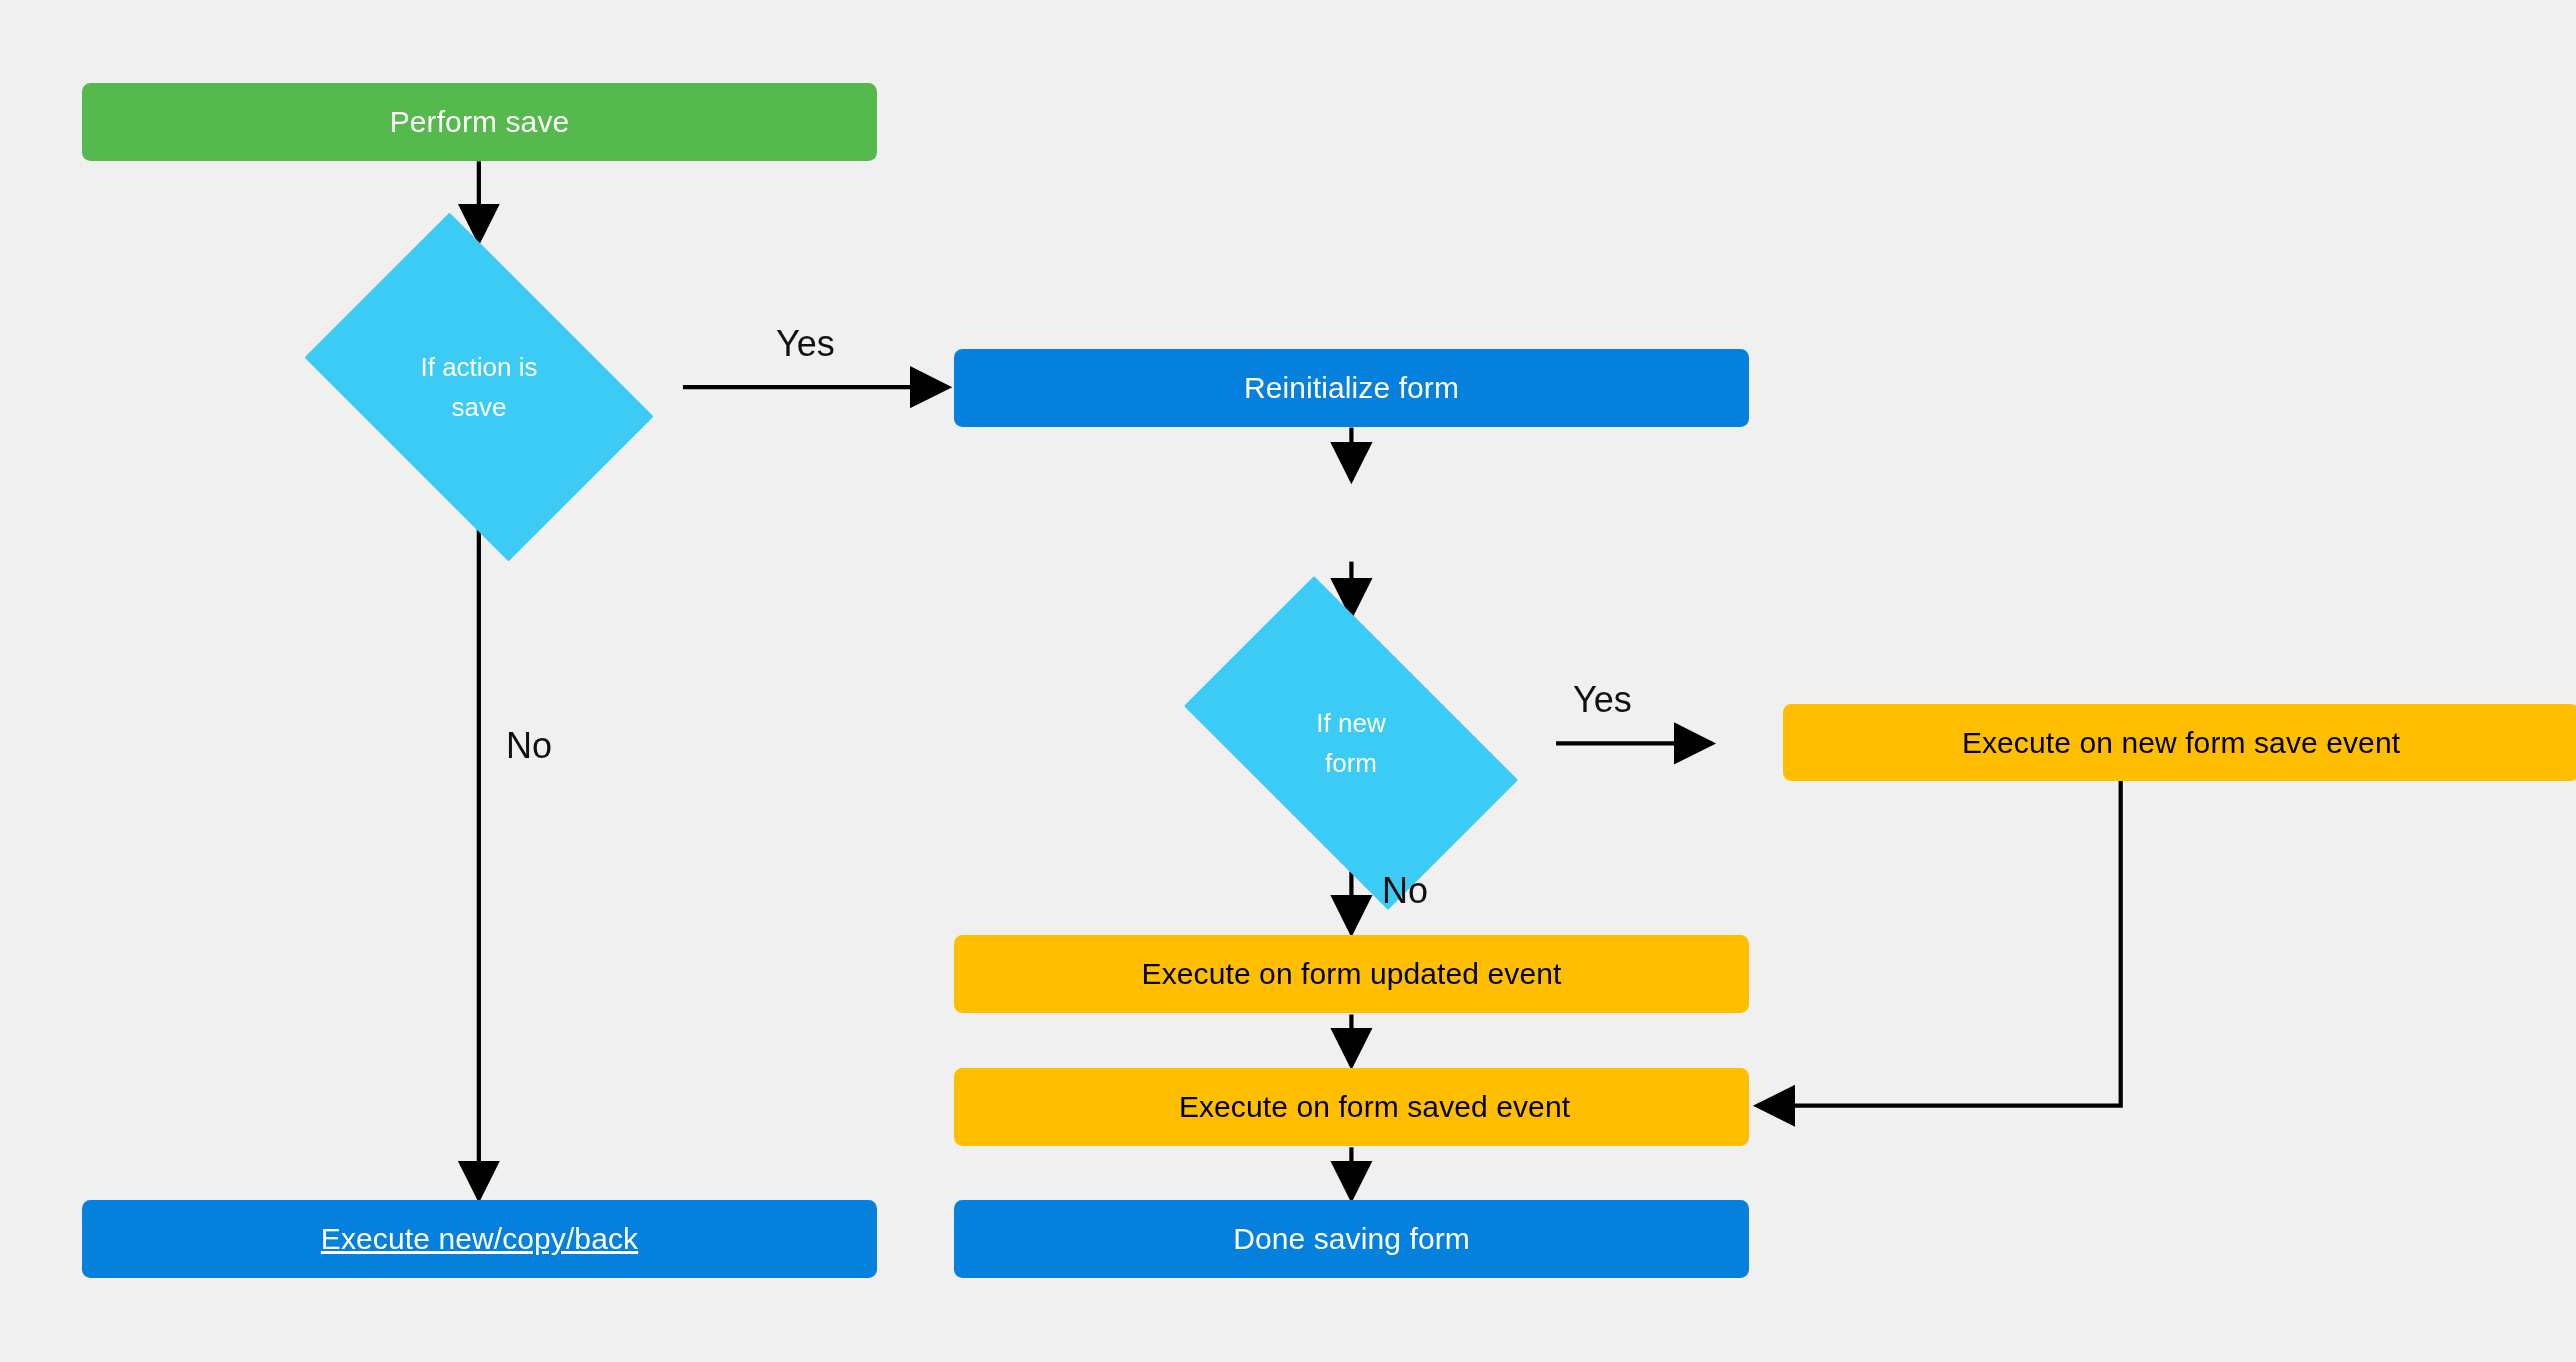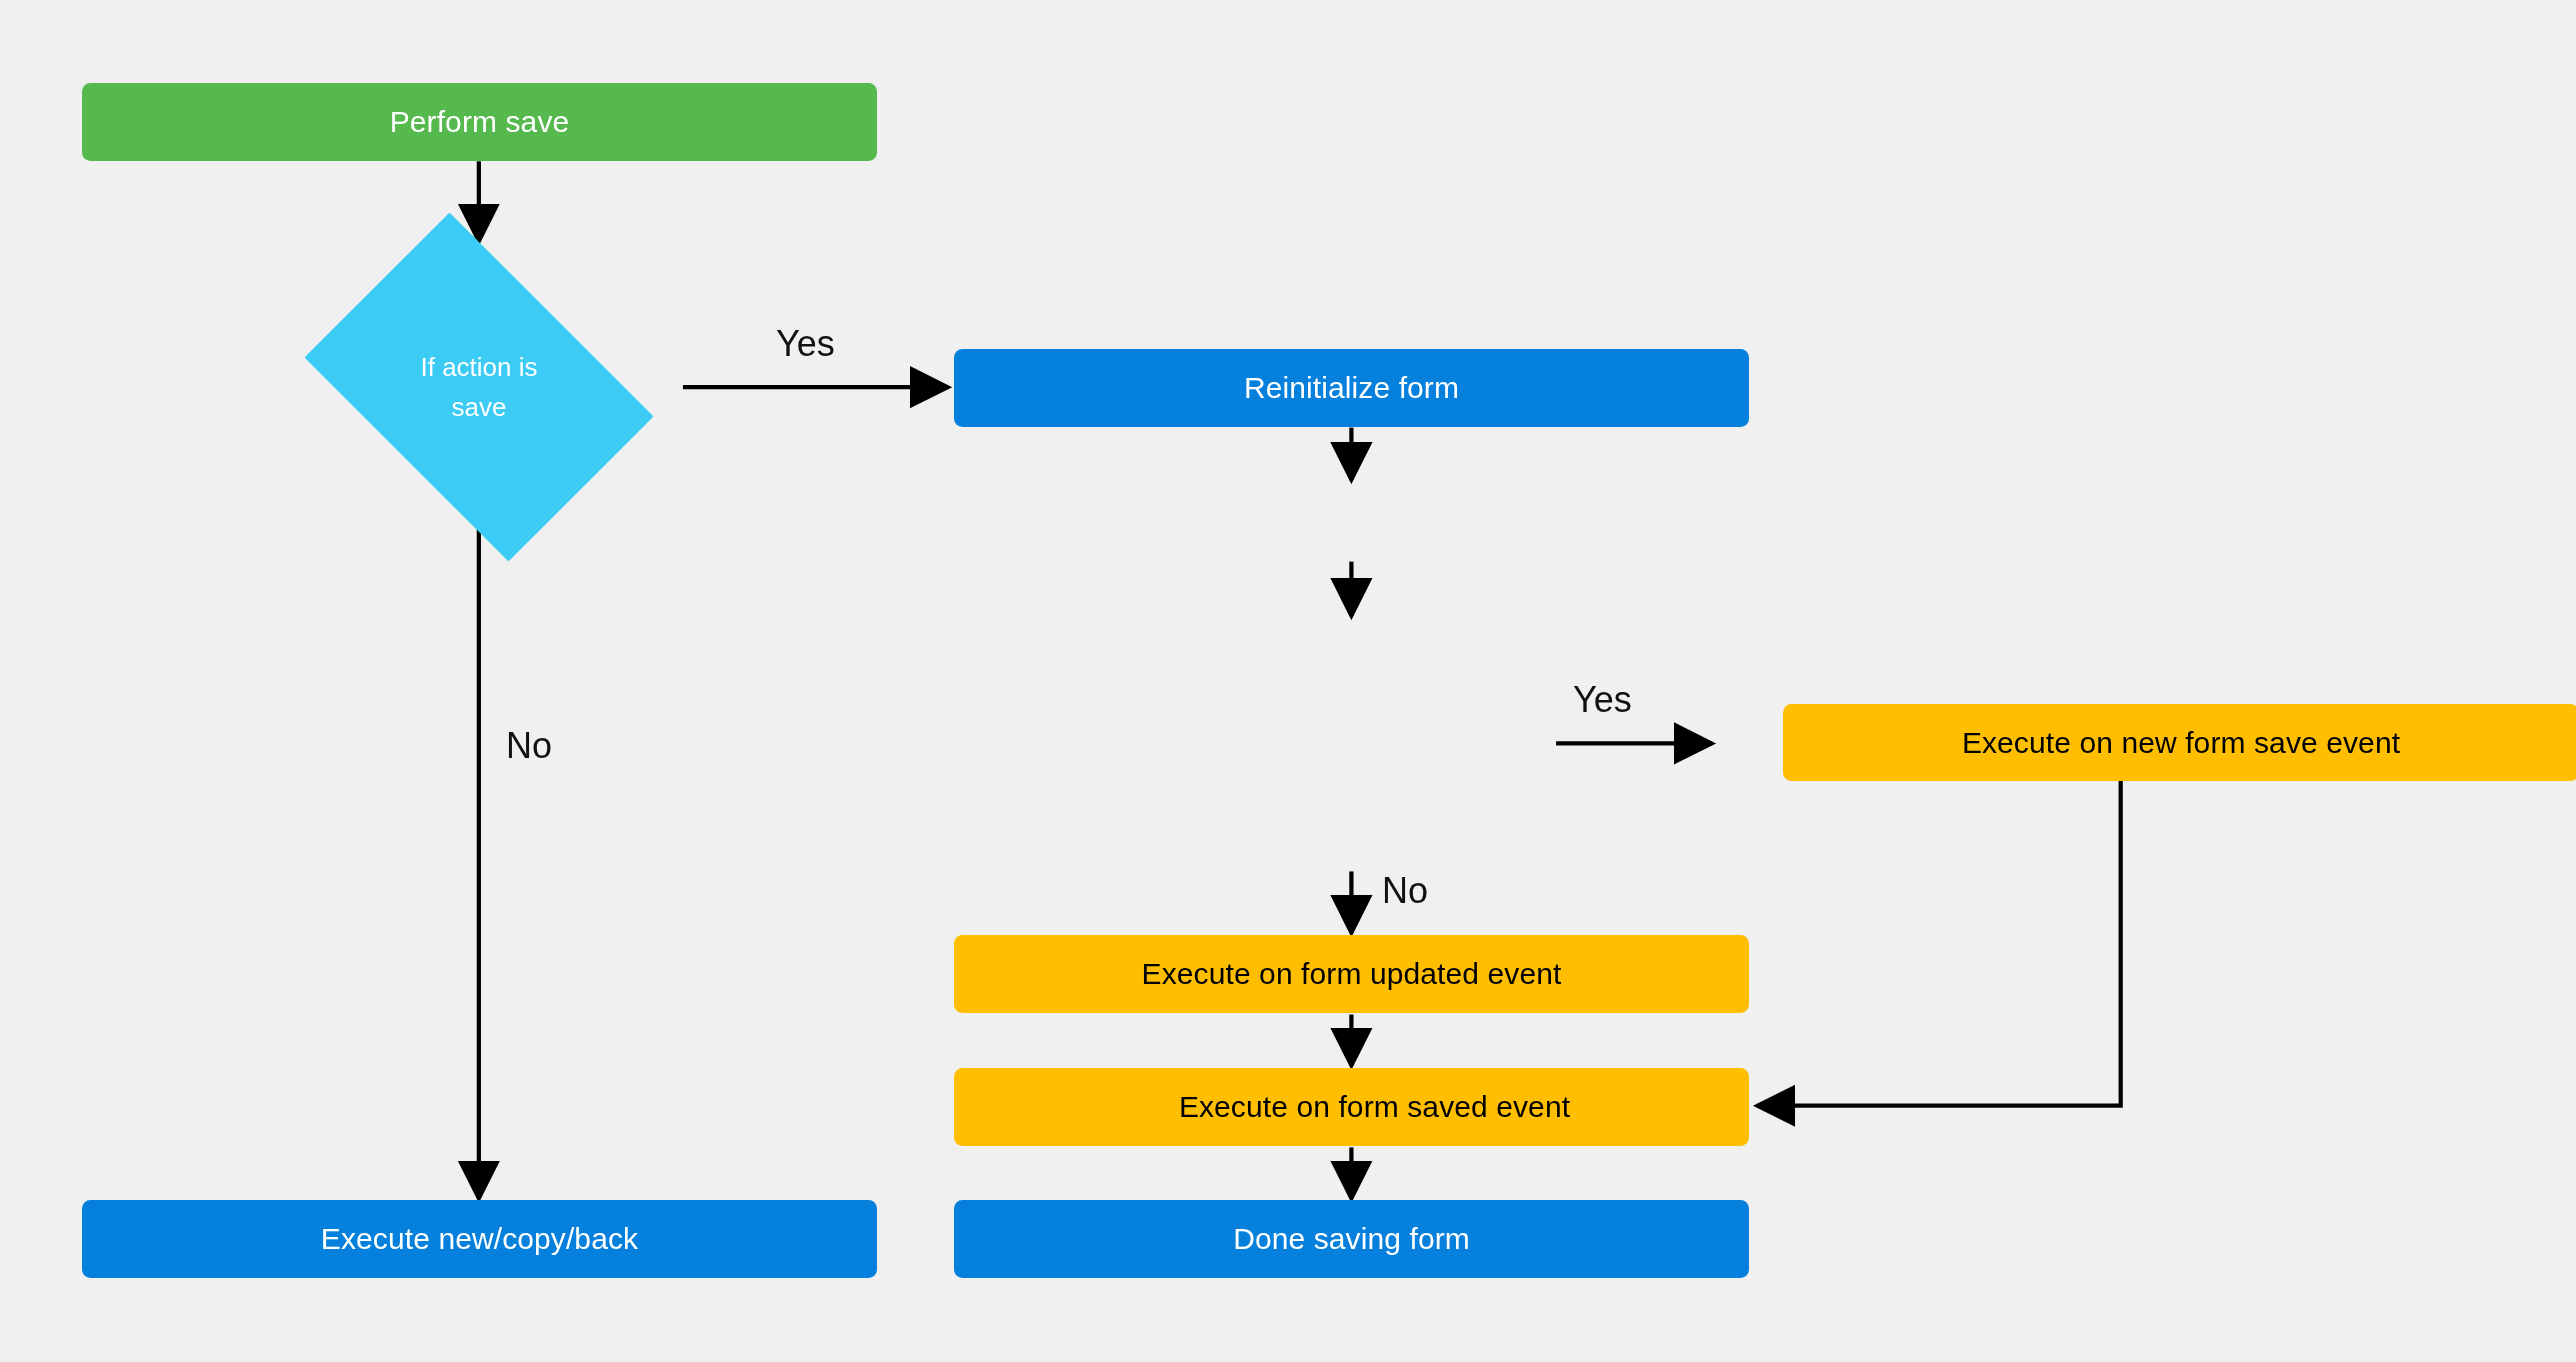--- a/index.html
+++ b/index.html
@@ -118,29 +118,34 @@
   <div class="node process-green" style="left:82px; top:83px; width:795px; height:78px;">
     <span>Perform save</span>
   </div>
 
   <div class="diamond" style="left:275px; top:242px; width:408px; height:290px;">
     <div class="shape"></div>
     <div class="dlabel">If action is
 save</div>
   </div>
 
-  <div class="node process-blue" style="left:82px; top:1200px; width:795px; height:78px;">
+  <div class="node process-blue" style="left:82px; top:1200px; width:795px; height:78px;text-decoration:underline;">
     <span>Execute new/copy/back</span>
   </div>
 
   <div class="node process-blue" style="left:954px; top:349px; width:795px; height:78px;">
     <span>Reinitialize form</span>
   </div>
 
 
+  <div class="diamond" style="left:1147px; top:613px; width:408px; height:260px;">
+    <div class="shape"></div>
+    <div class="dlabel">If new
+form</div>
+  </div>
 
   <div class="node process-amber" style="left:1783px; top:704px; width:796px; height:77px;">
     <span>Execute on new form save event</span>
   </div>
 
   <div class="node process-amber" style="left:954px; top:935px; width:795px; height:78px;">
     <span>Execute on form updated event</span>
   </div>
 
   <div class="node process-amber" style="left:954px; top:1068px; width:795px; height:78px;padding-left:46px;">

